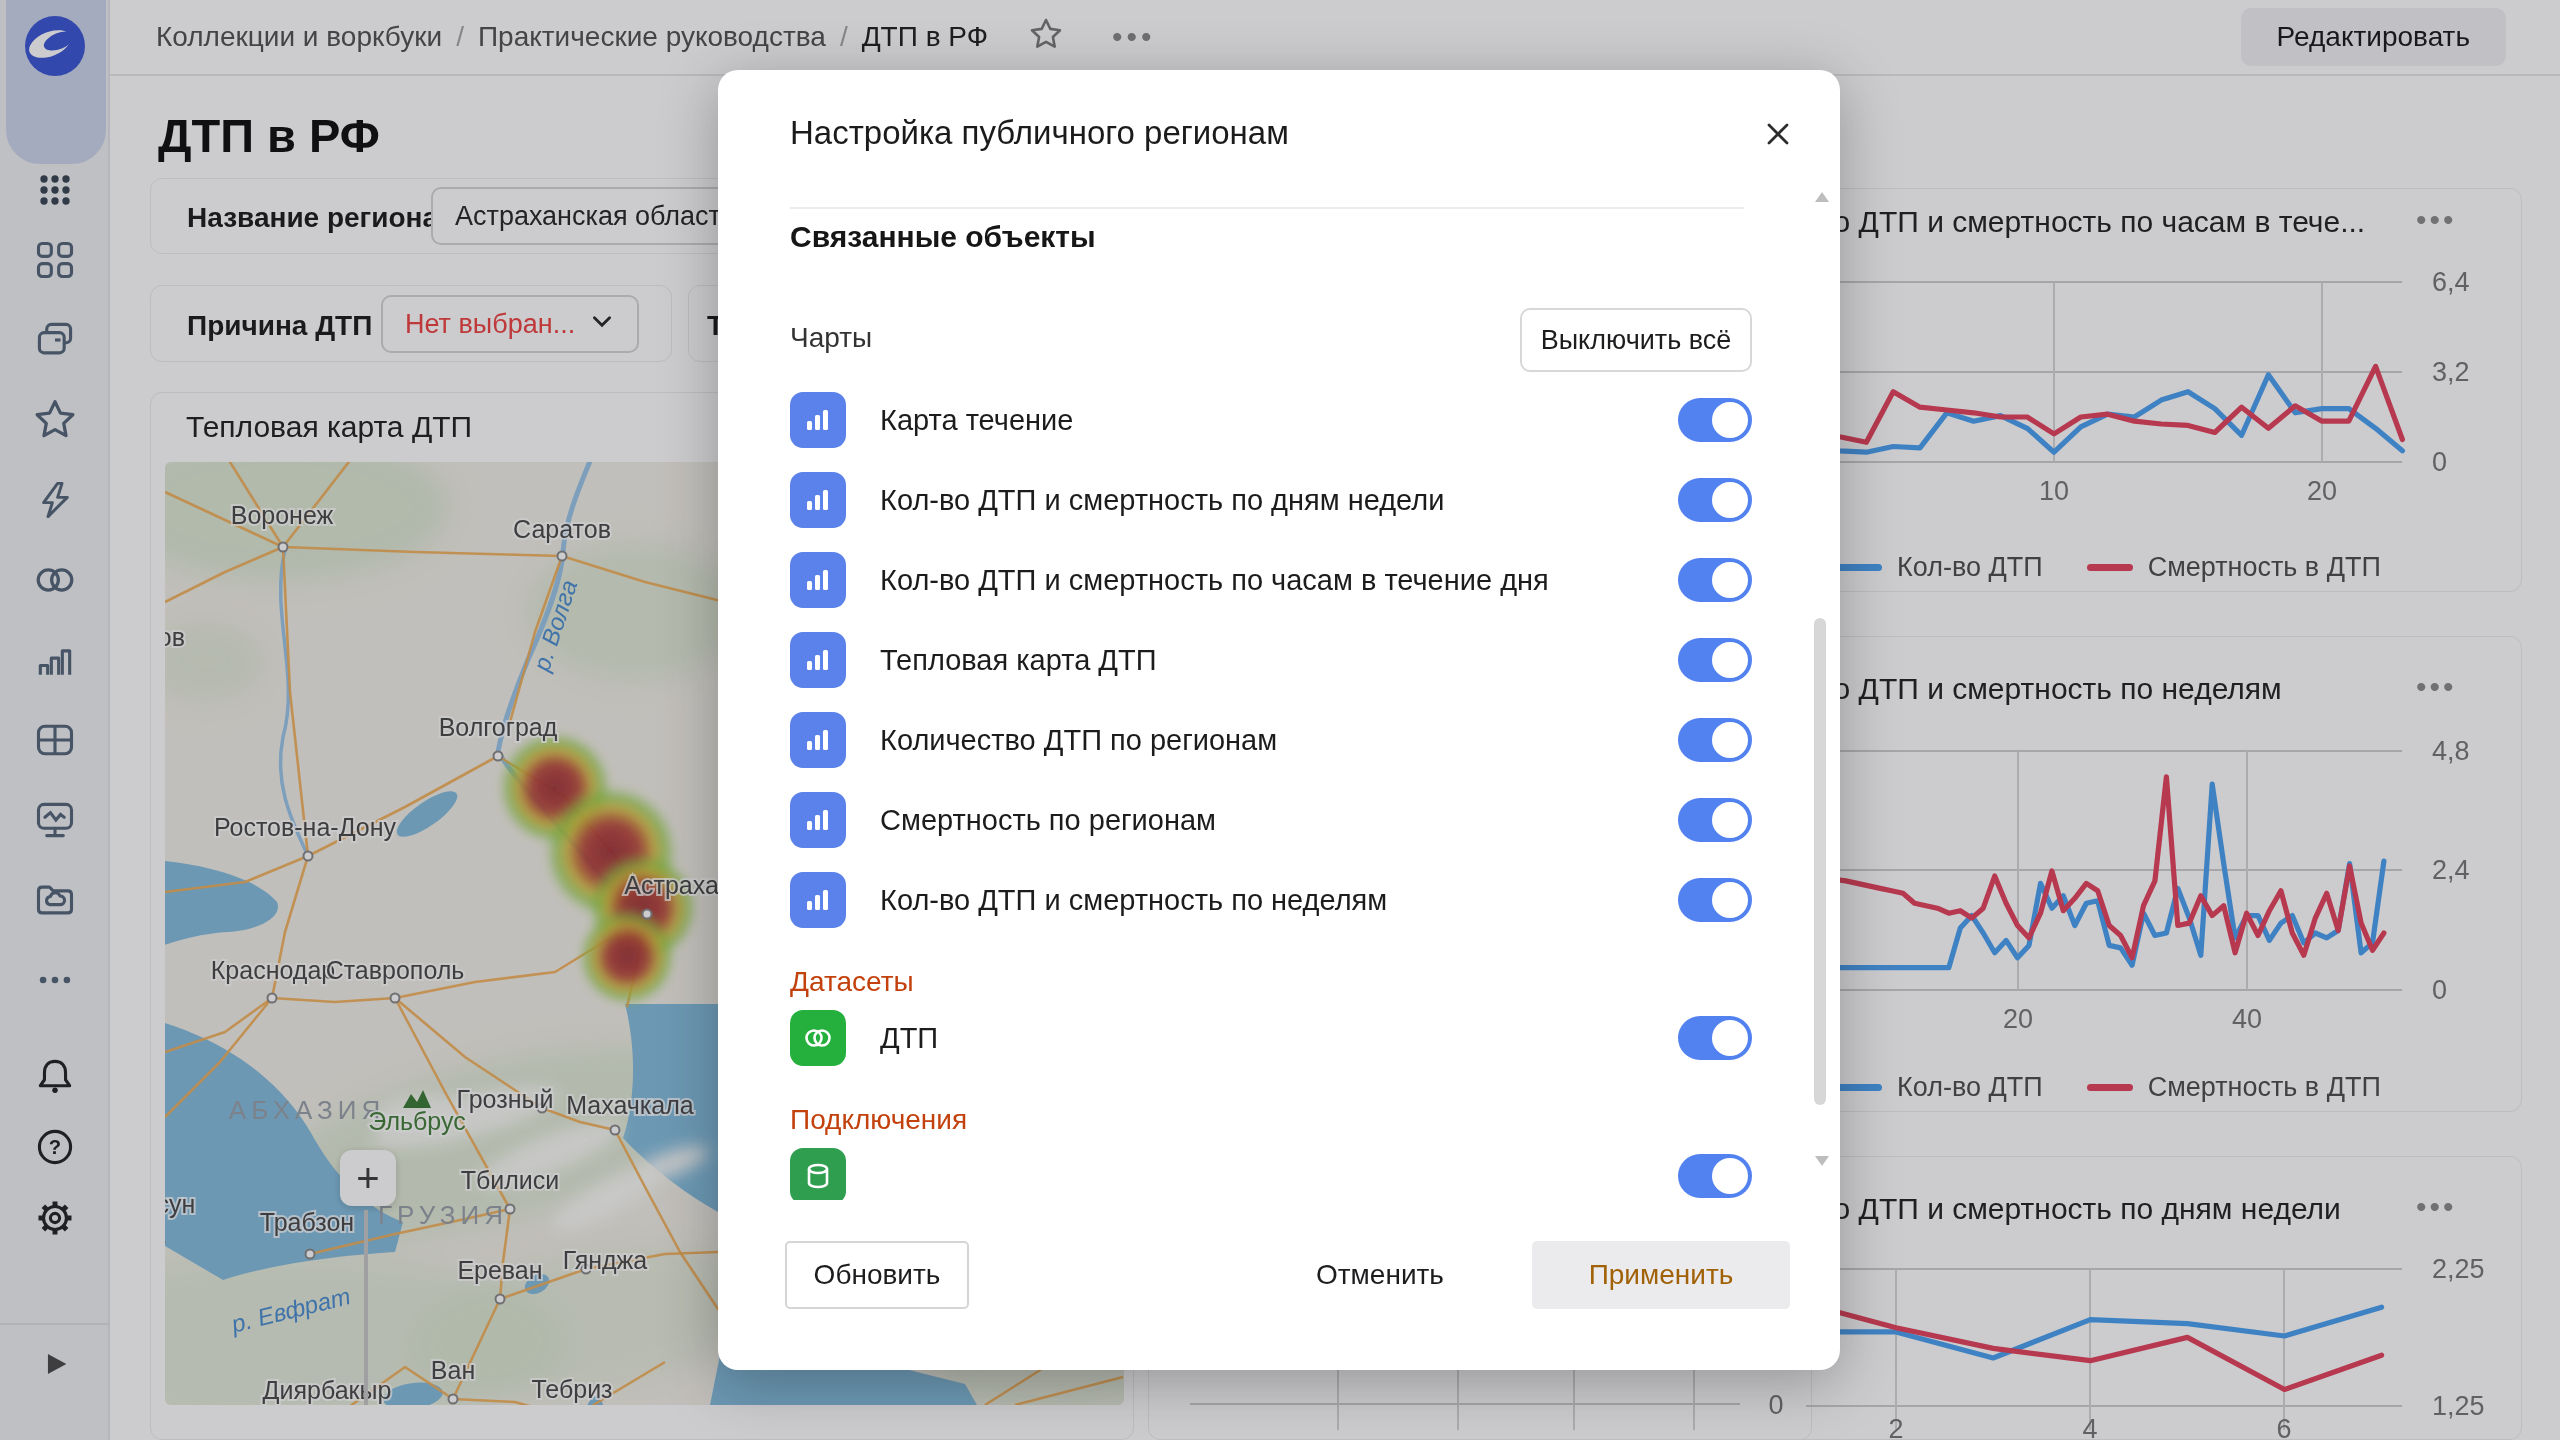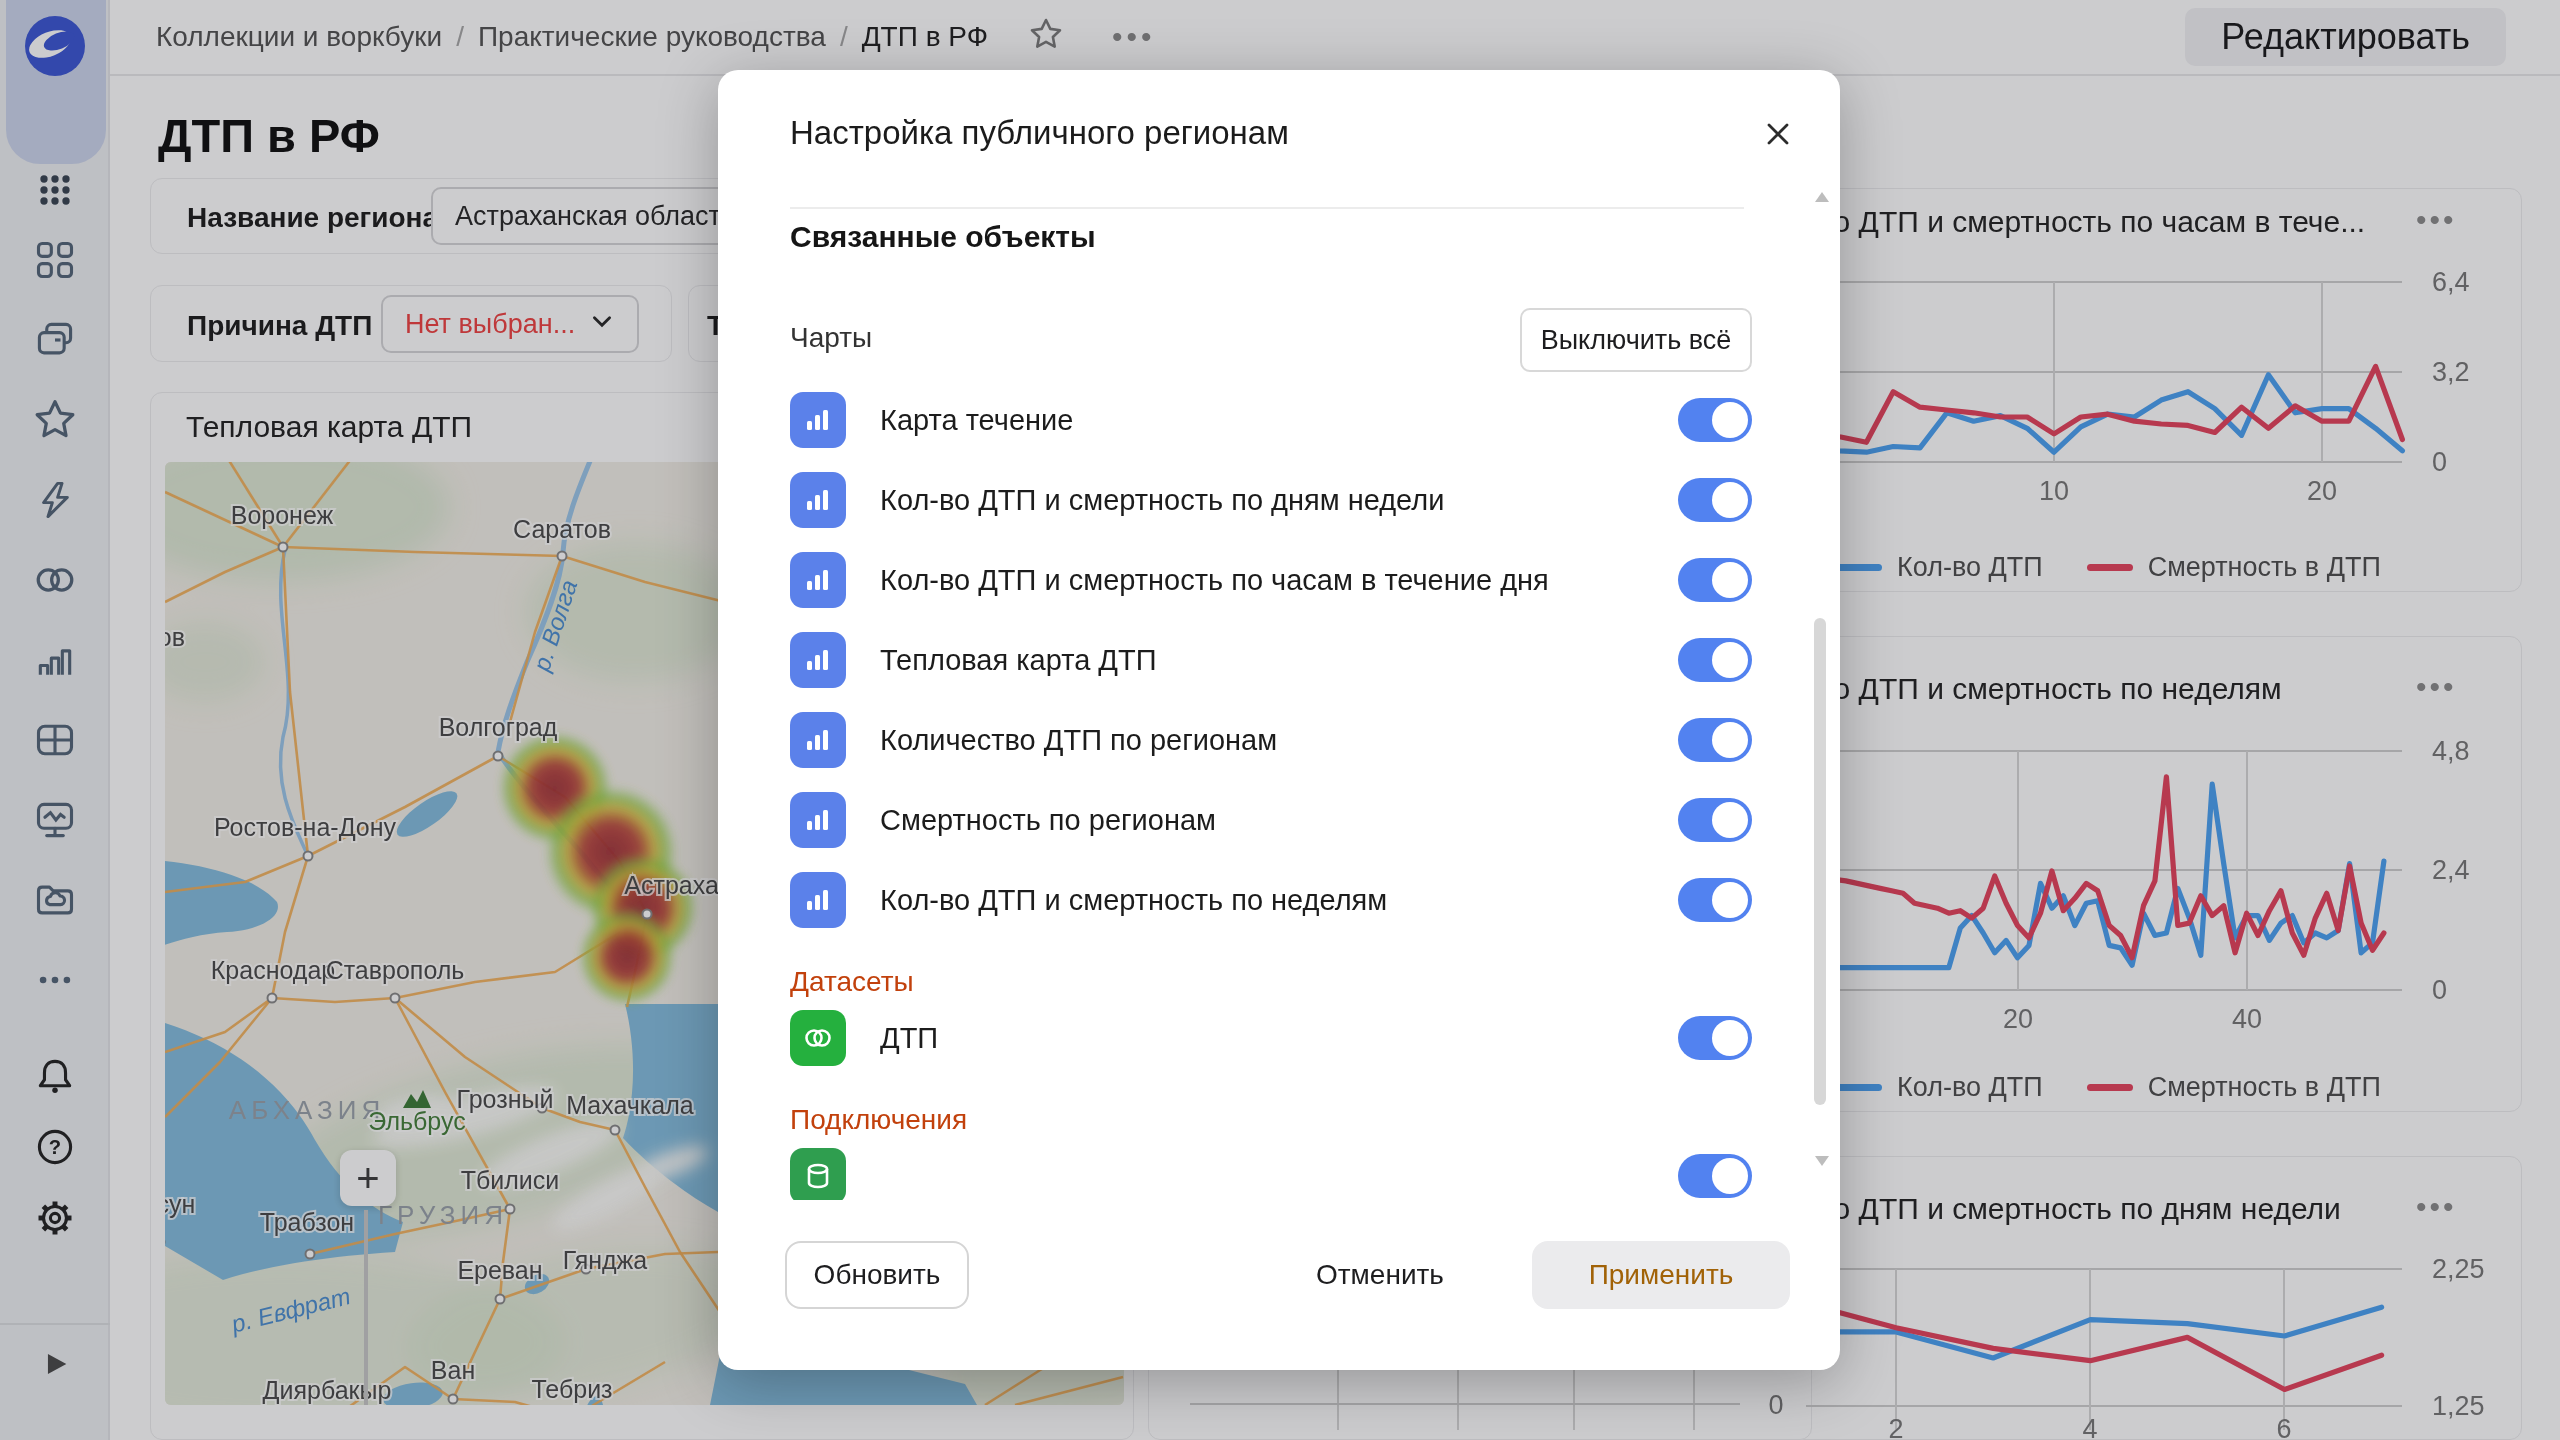--- a/index.html
+++ b/index.html
@@ -10,21 +10,21 @@
 
   
   .topbar { position:absolute; left:110px; top:0; width:2450px; height:76px; background:#fff;
             border-bottom:2px solid #e8e8ea; display:flex; align-items:center; }
   .crumbs { margin-left:46px; font-size:28px; color:#545454; display:flex; gap:14px; align-items:center; white-space:nowrap; }
   .crumb-sep { color:#a8a8a8; }
   .crumb-last { color:#242424; }
   .tb-star { margin-left:26px; }
   .tb-dots { margin-left:34px; color:#8a8a8a; font-size:30px; letter-spacing:4px; }
   .edit-btn { position:absolute; right:54px; top:8px; height:58px; padding:0 36px; background:#f2f2f4;
-              border:none; border-radius:10px; font-size:36px; color:#1c1c1e; font-family:inherit; }
+              border:none; border-radius:10px; font-size:28px; color:#1c1c1e; font-family:inherit; }
 
   
   .sidebar { position:absolute; left:0; top:0; width:110px; height:1440px; background:#eef0f3;
              border-right:2px solid #e2e4e7; z-index:5; }
   .logo-blob { position:absolute; left:6px; top:-8px; width:100px; height:172px; background:#cdd6ec;
                border-radius:0 0 34px 34px; }
   .side-icon { position:absolute; left:31px; width:48px; height:48px; display:flex; align-items:center; justify-content:center; }
   .side-divider { position:absolute; left:0; top:1323px; width:110px; border-top:2px solid #dcdee1; }
 
   
@@ -68,21 +68,21 @@
   .modal-list { position:absolute; left:72px; top:310px; width:962px; height:820px; overflow:hidden; }
   .m-row { display:flex; align-items:center; height:80px; }
   .m-ico { width:56px; height:56px; border-radius:13px; display:flex; align-items:center; justify-content:center; flex:none; }
   .m-ico.chart { background:#5b81ea; }
   .m-ico.dataset { background:#25b03e; }
   .m-ico.conn { background:#2f9e4f; }
   .m-label { margin-left:34px; font-size:29px; color:#1c1c1c; }
   .toggle { margin-left:auto; width:74px; height:44px; border-radius:22px; background:#5282f0; position:relative; flex:none; }
   .toggle .knob { position:absolute; right:4px; top:4px; width:36px; height:36px; border-radius:50%; background:#fff; }
   .m-grouplabel { height:48px; display:flex; align-items:flex-end; font-size:28px; color:#c2410c; margin-top:10px; }
-  .m-btn { position:absolute; height:68px; border-radius:16px; font-size:28px; font-family:inherit; }
+  .m-btn { position:absolute; height:68px; border-radius:5px; font-size:28px; font-family:inherit; }
   .btn-update { left:67px; top:1171px; width:184px; background:#fff; border:2px solid #d5d5d5; color:#1d1d1f; }
   .btn-cancel { left:570px; top:1171px; width:184px; background:transparent; border:none; color:#1d1d1f; }
   .btn-apply { left:814px; top:1171px; width:258px; background:#ebebed; border:none; color:#a16207; }
   .m-scroll-thumb { position:absolute; left:1096px; top:548px; width:12px; height:487px; background:#d7d7d7; border-radius:6px; }
   .m-scroll-arrow { position:absolute; left:1097px; width:0; height:0; border-left:7px solid transparent; border-right:7px solid transparent; }
   .arrow-up { top:122px; border-bottom:10px solid #bdbdbd; }
   .arrow-down { top:1086px; border-top:10px solid #bdbdbd; }
 
   svg text { font-family:"Liberation Sans", sans-serif; }
 </style>

